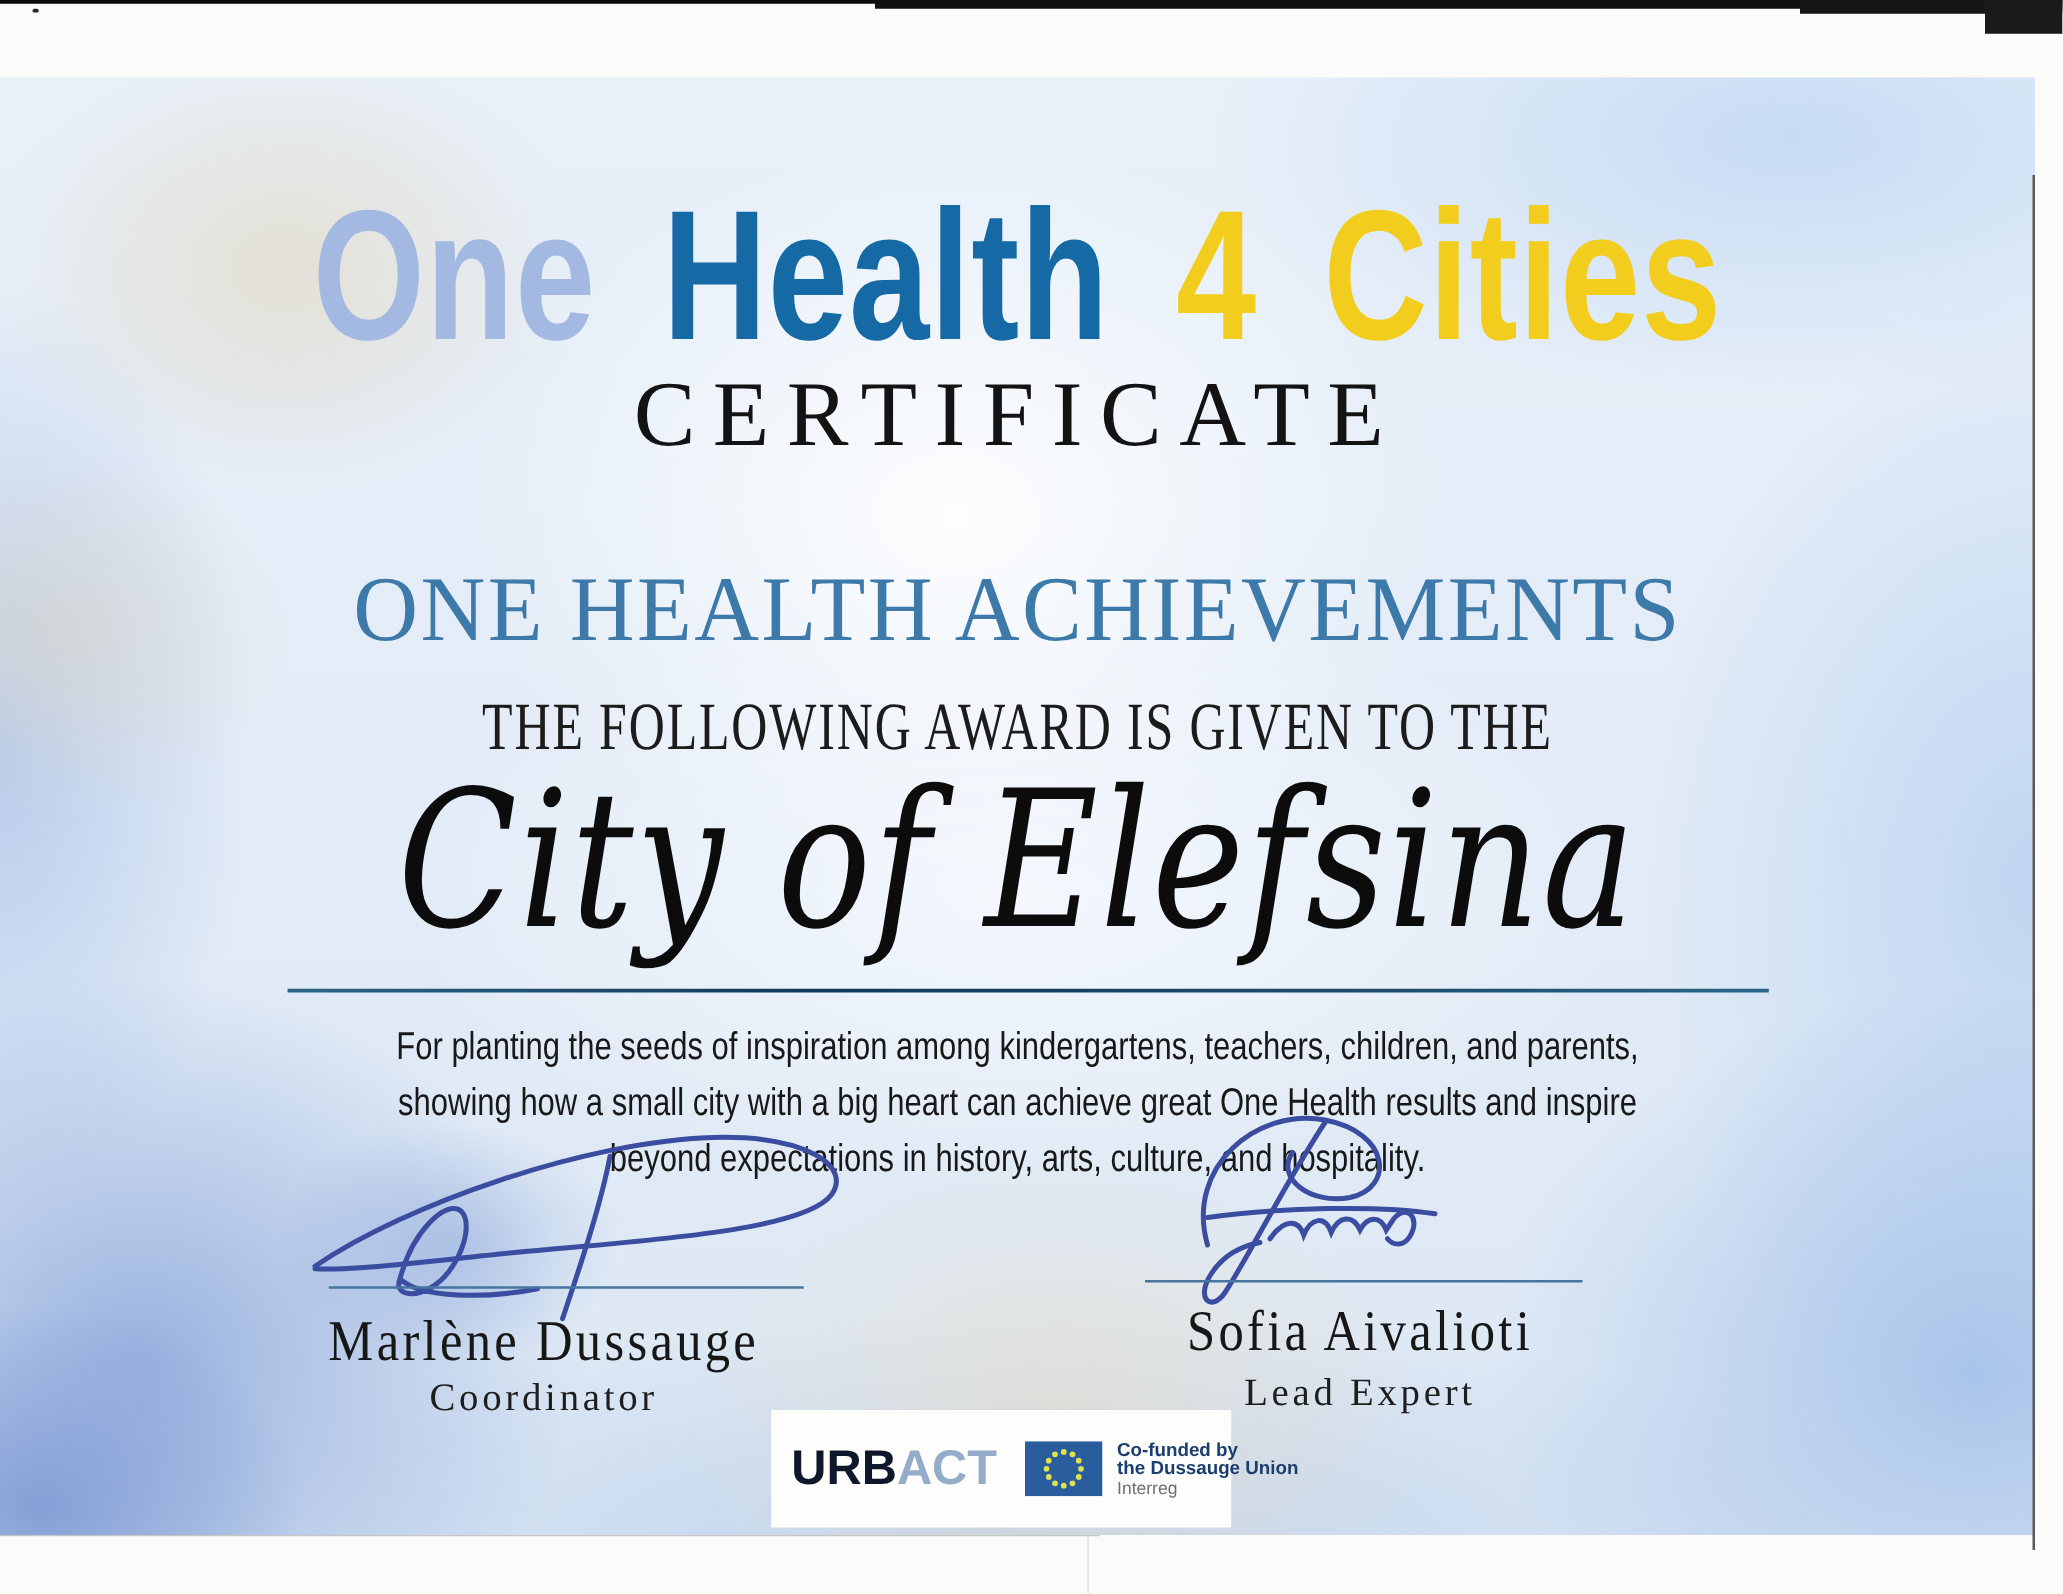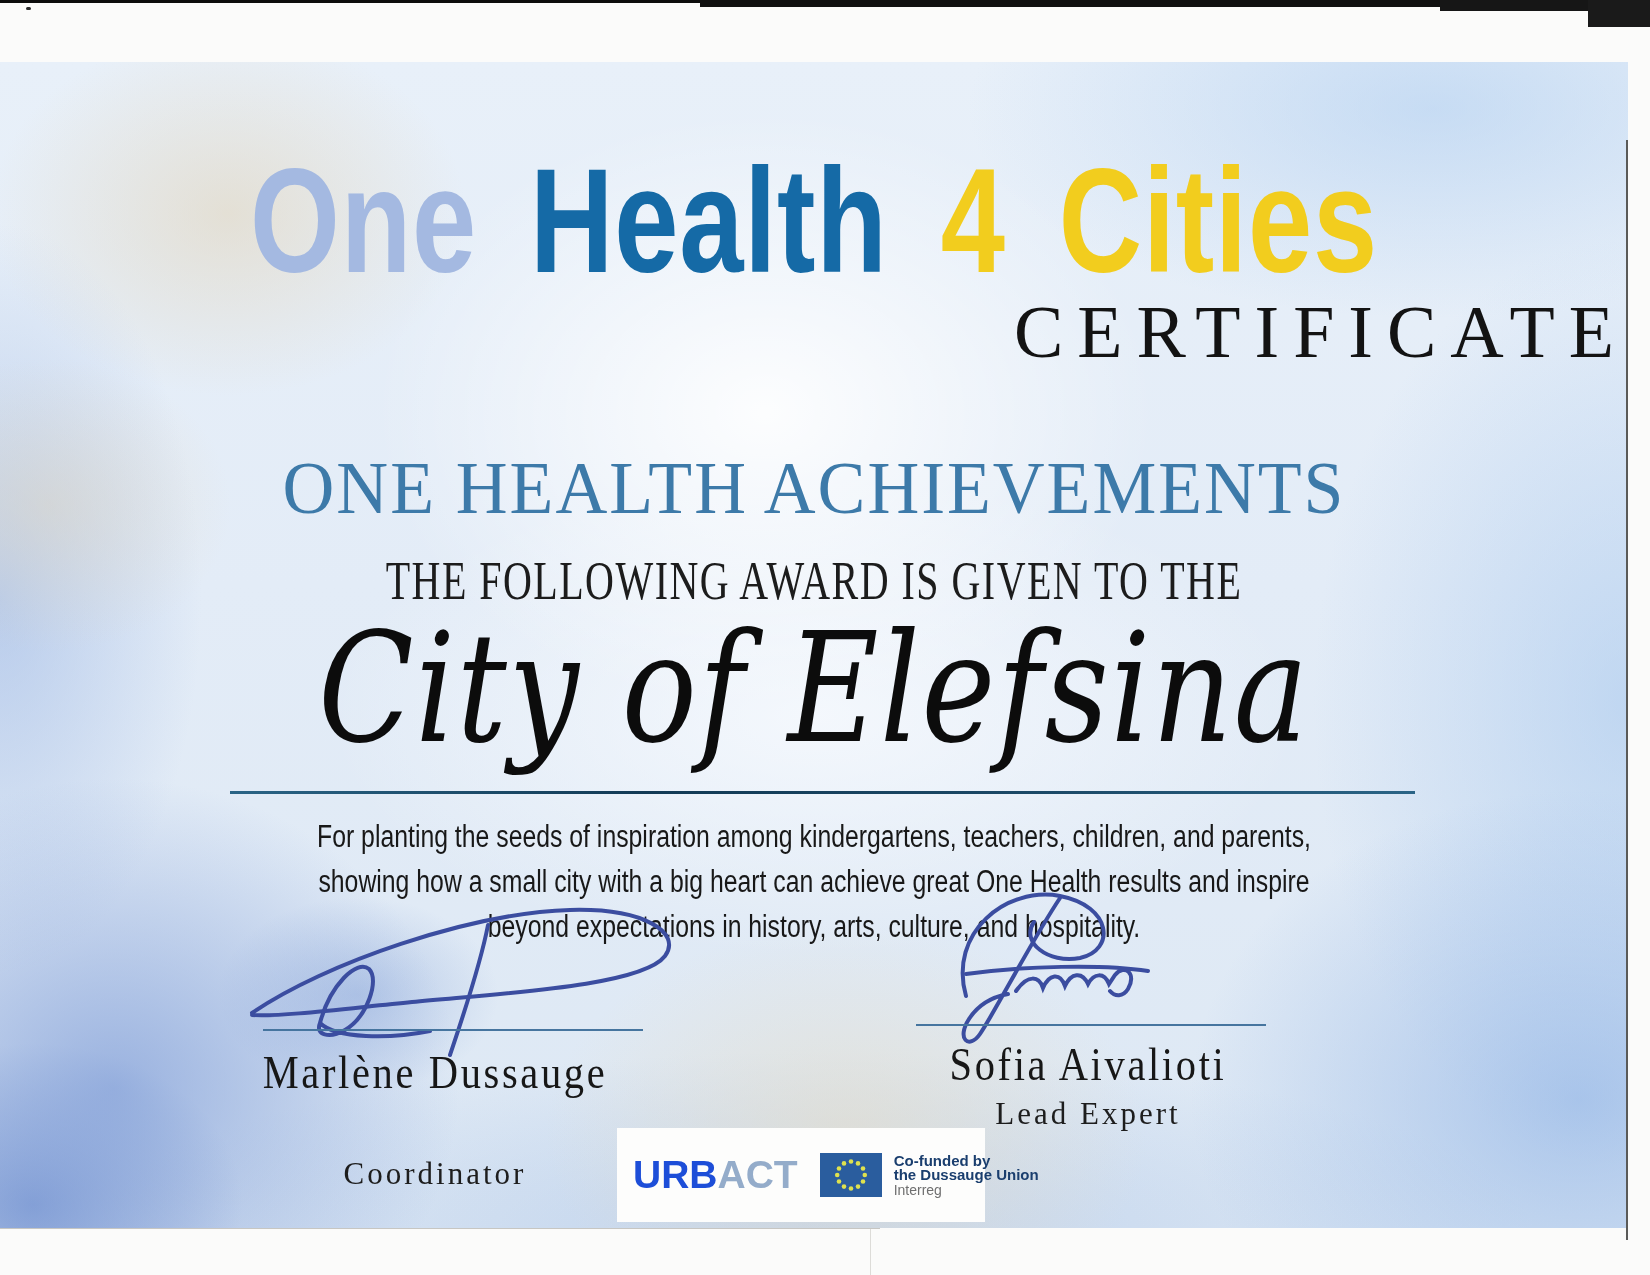--- a/index.html
+++ b/index.html
@@ -51,21 +51,21 @@
     transform:scaleX(0.78);transform-origin:50% 0;
     white-space:nowrap;letter-spacing:1px;word-spacing:26px;
   }
   .w-one{color:#a4b9e1;}
   .w-health{color:#156aa6;}
   .w-4cities{color:#f2cd1e;}
 
   .cert-label{
     top:292px;font-size:74px;line-height:1.1;
     font-family:"Liberation Serif",serif;color:#131313;
-    letter-spacing:14px;white-space:nowrap;text-align:right;
+    letter-spacing:14px;white-space:nowrap;
   }
 
   .subtitle{
     top:448px;font-size:74px;line-height:1.1;
     font-family:"Liberation Serif",serif;color:#3d7aa9;
     letter-spacing:2px;white-space:nowrap;
     transform:scaleX(0.97);transform-origin:50% 0;
   }
 
   .award-intro{
@@ -110,33 +110,33 @@
     transform:scaleX(0.88);transform-origin:50% 0;
   }
   .sig-name.left{left:205px;top:1046px;}
   .sig-name.right{left:858px;top:1038px;}
 
   .sig-role{
     position:absolute;width:460px;text-align:center;
     font-family:"Liberation Serif",serif;color:#1d1d1d;
     font-size:31px;white-space:nowrap;letter-spacing:3px;
   }
-  .sig-role.left{left:205px;top:1156px;}
+  .sig-role.left{left:205px;top:1100px;}
   .sig-role.right{left:858px;top:1096px;}
 
   
   .logo-strip{
     position:absolute;left:617px;top:1128px;width:368px;height:94px;
     background:#fdfdfc;display:flex;align-items:center;
   }
   .urbact{
     margin-left:16px;font-size:39px;font-weight:bold;letter-spacing:0;
     font-family:"Liberation Sans",sans-serif;white-space:nowrap;
   }
-  .urbact .urb{color:#1d4ed8;}
+  .urbact .urb{color:#0f172a;}
   .urbact .act{color:#94accac7;color:#94acca;font-weight:700;}
   .eu-flag{margin-left:22px;flex:0 0 auto;}
   .eu-text{margin-left:12px;line-height:14px;}
   .eu-text .l1,.eu-text .l2{
     font-size:15px;font-weight:bold;color:#1a3e6e;
     font-family:"Liberation Sans",sans-serif;white-space:nowrap;
   }
   .eu-text .l3{
     font-size:14px;color:#6f6f6f;margin-top:1px;
     font-family:"Liberation Sans",sans-serif;

